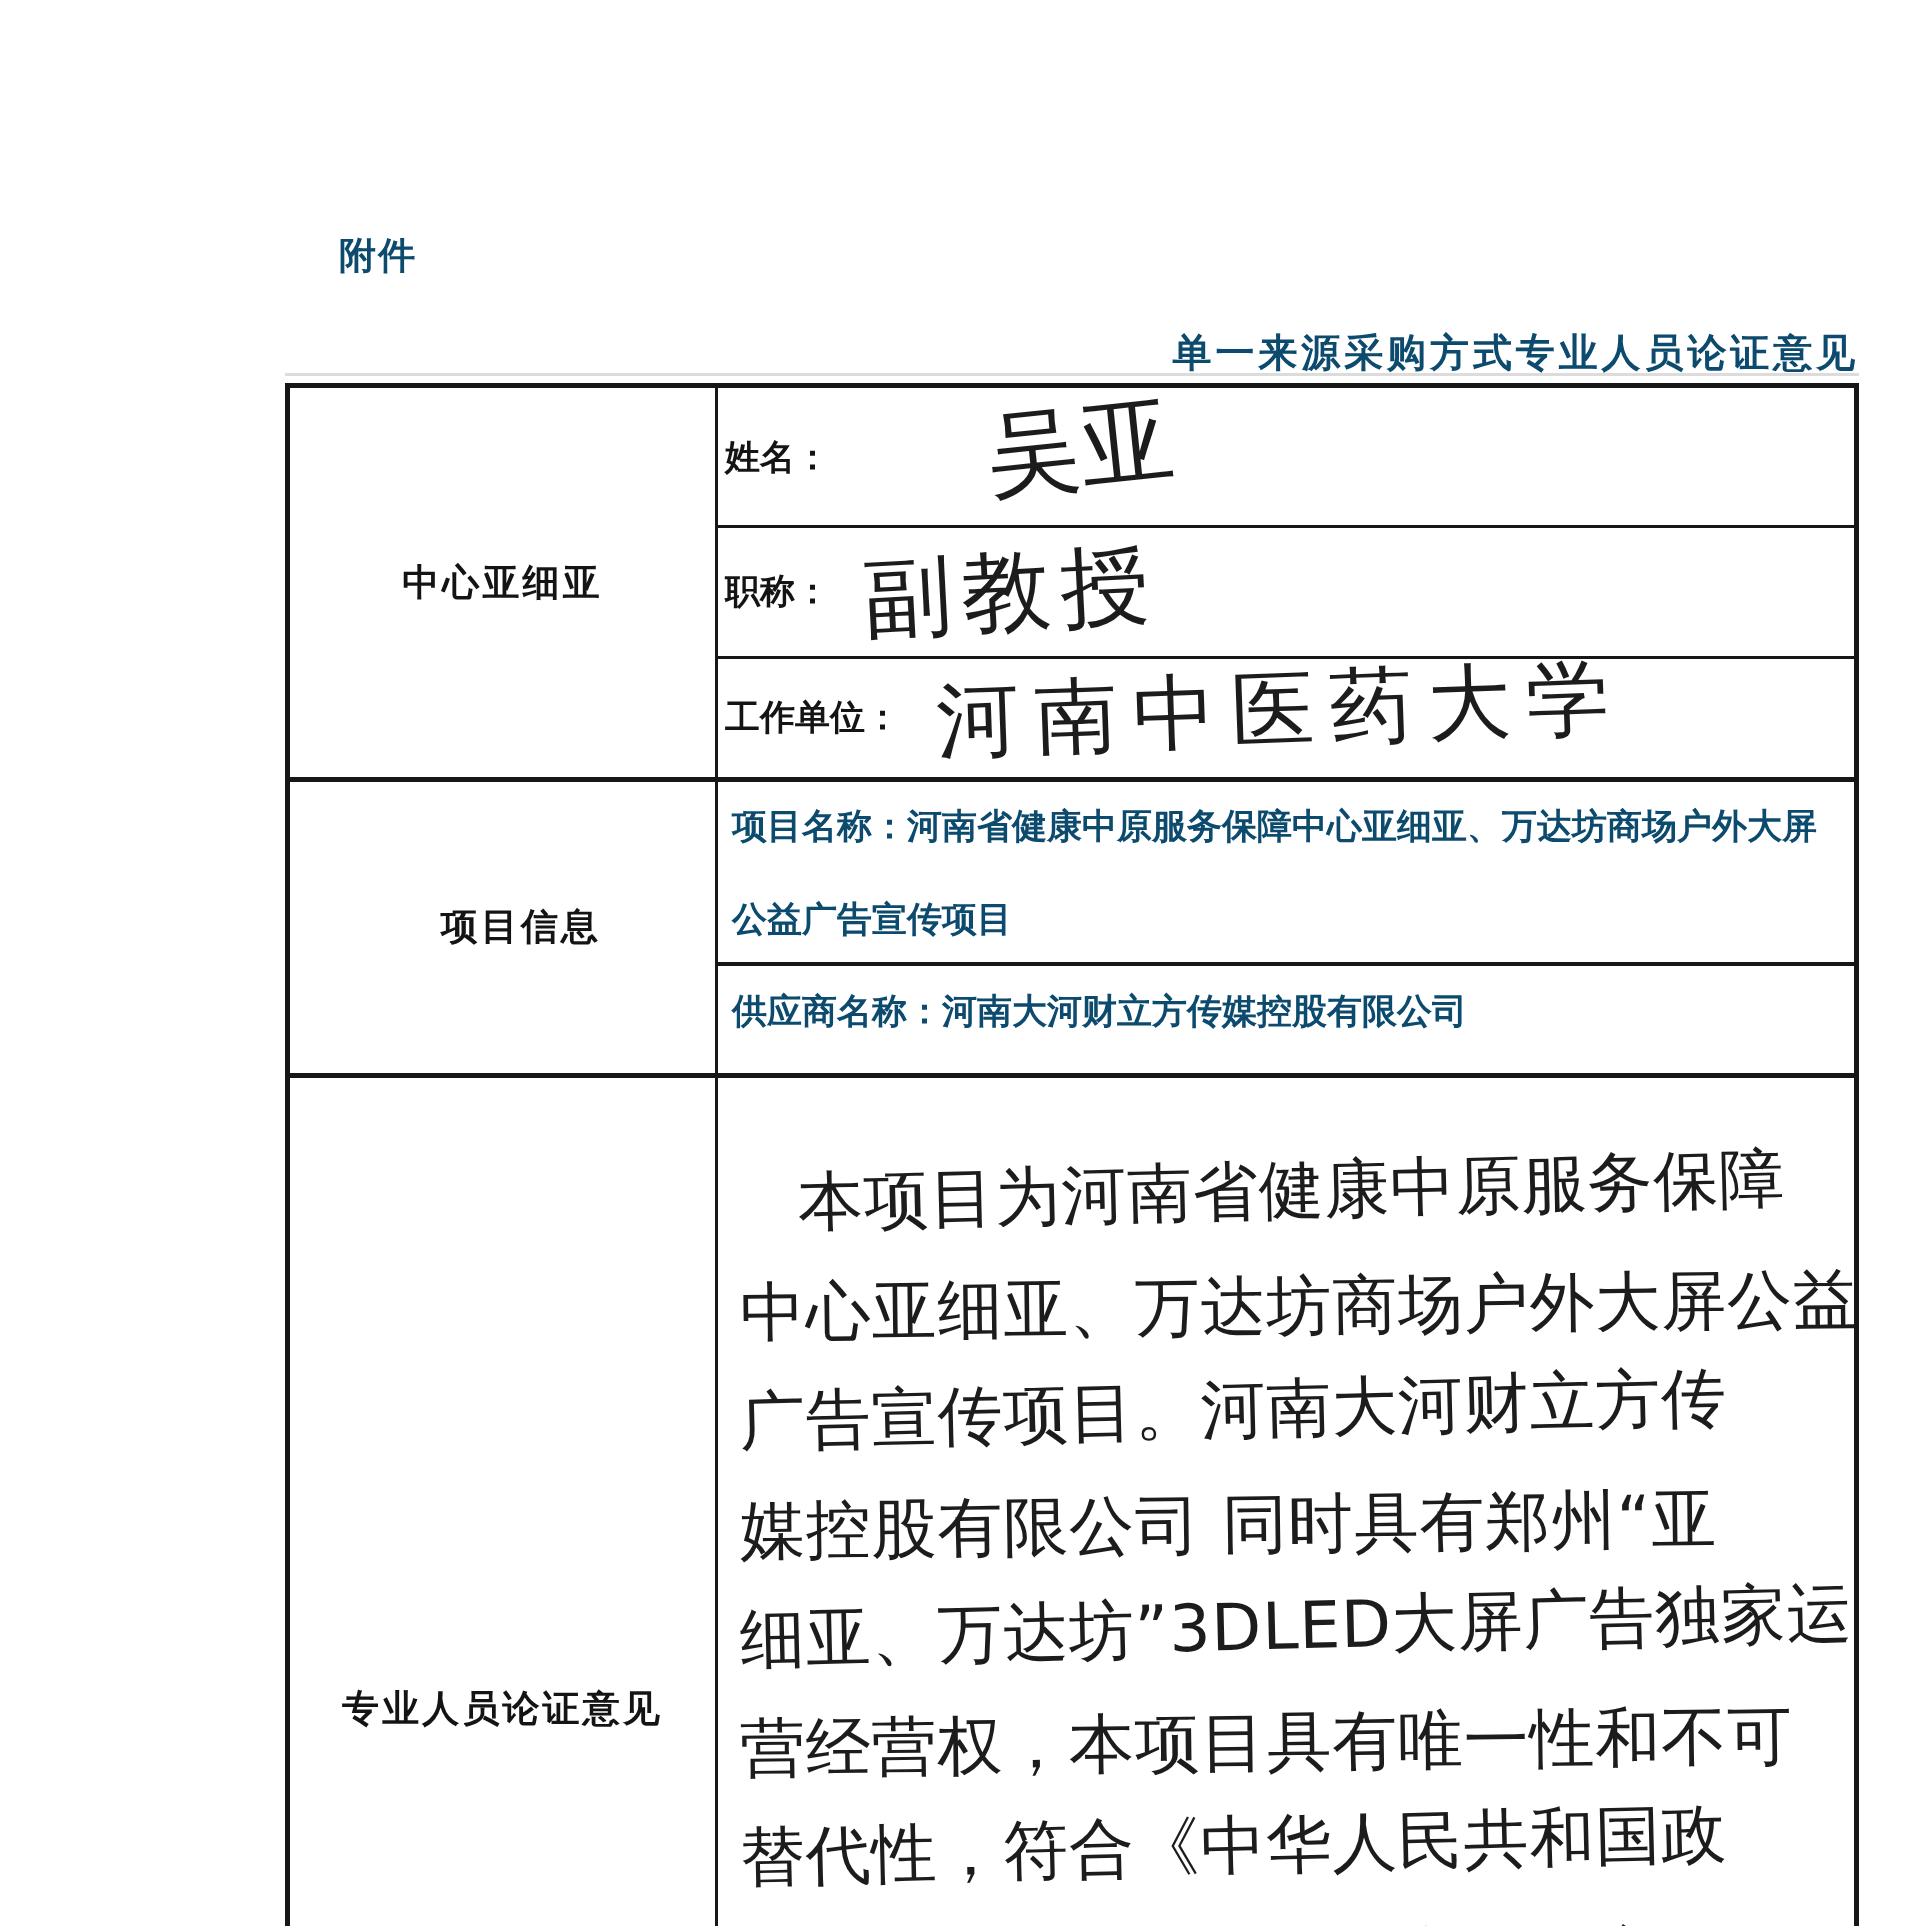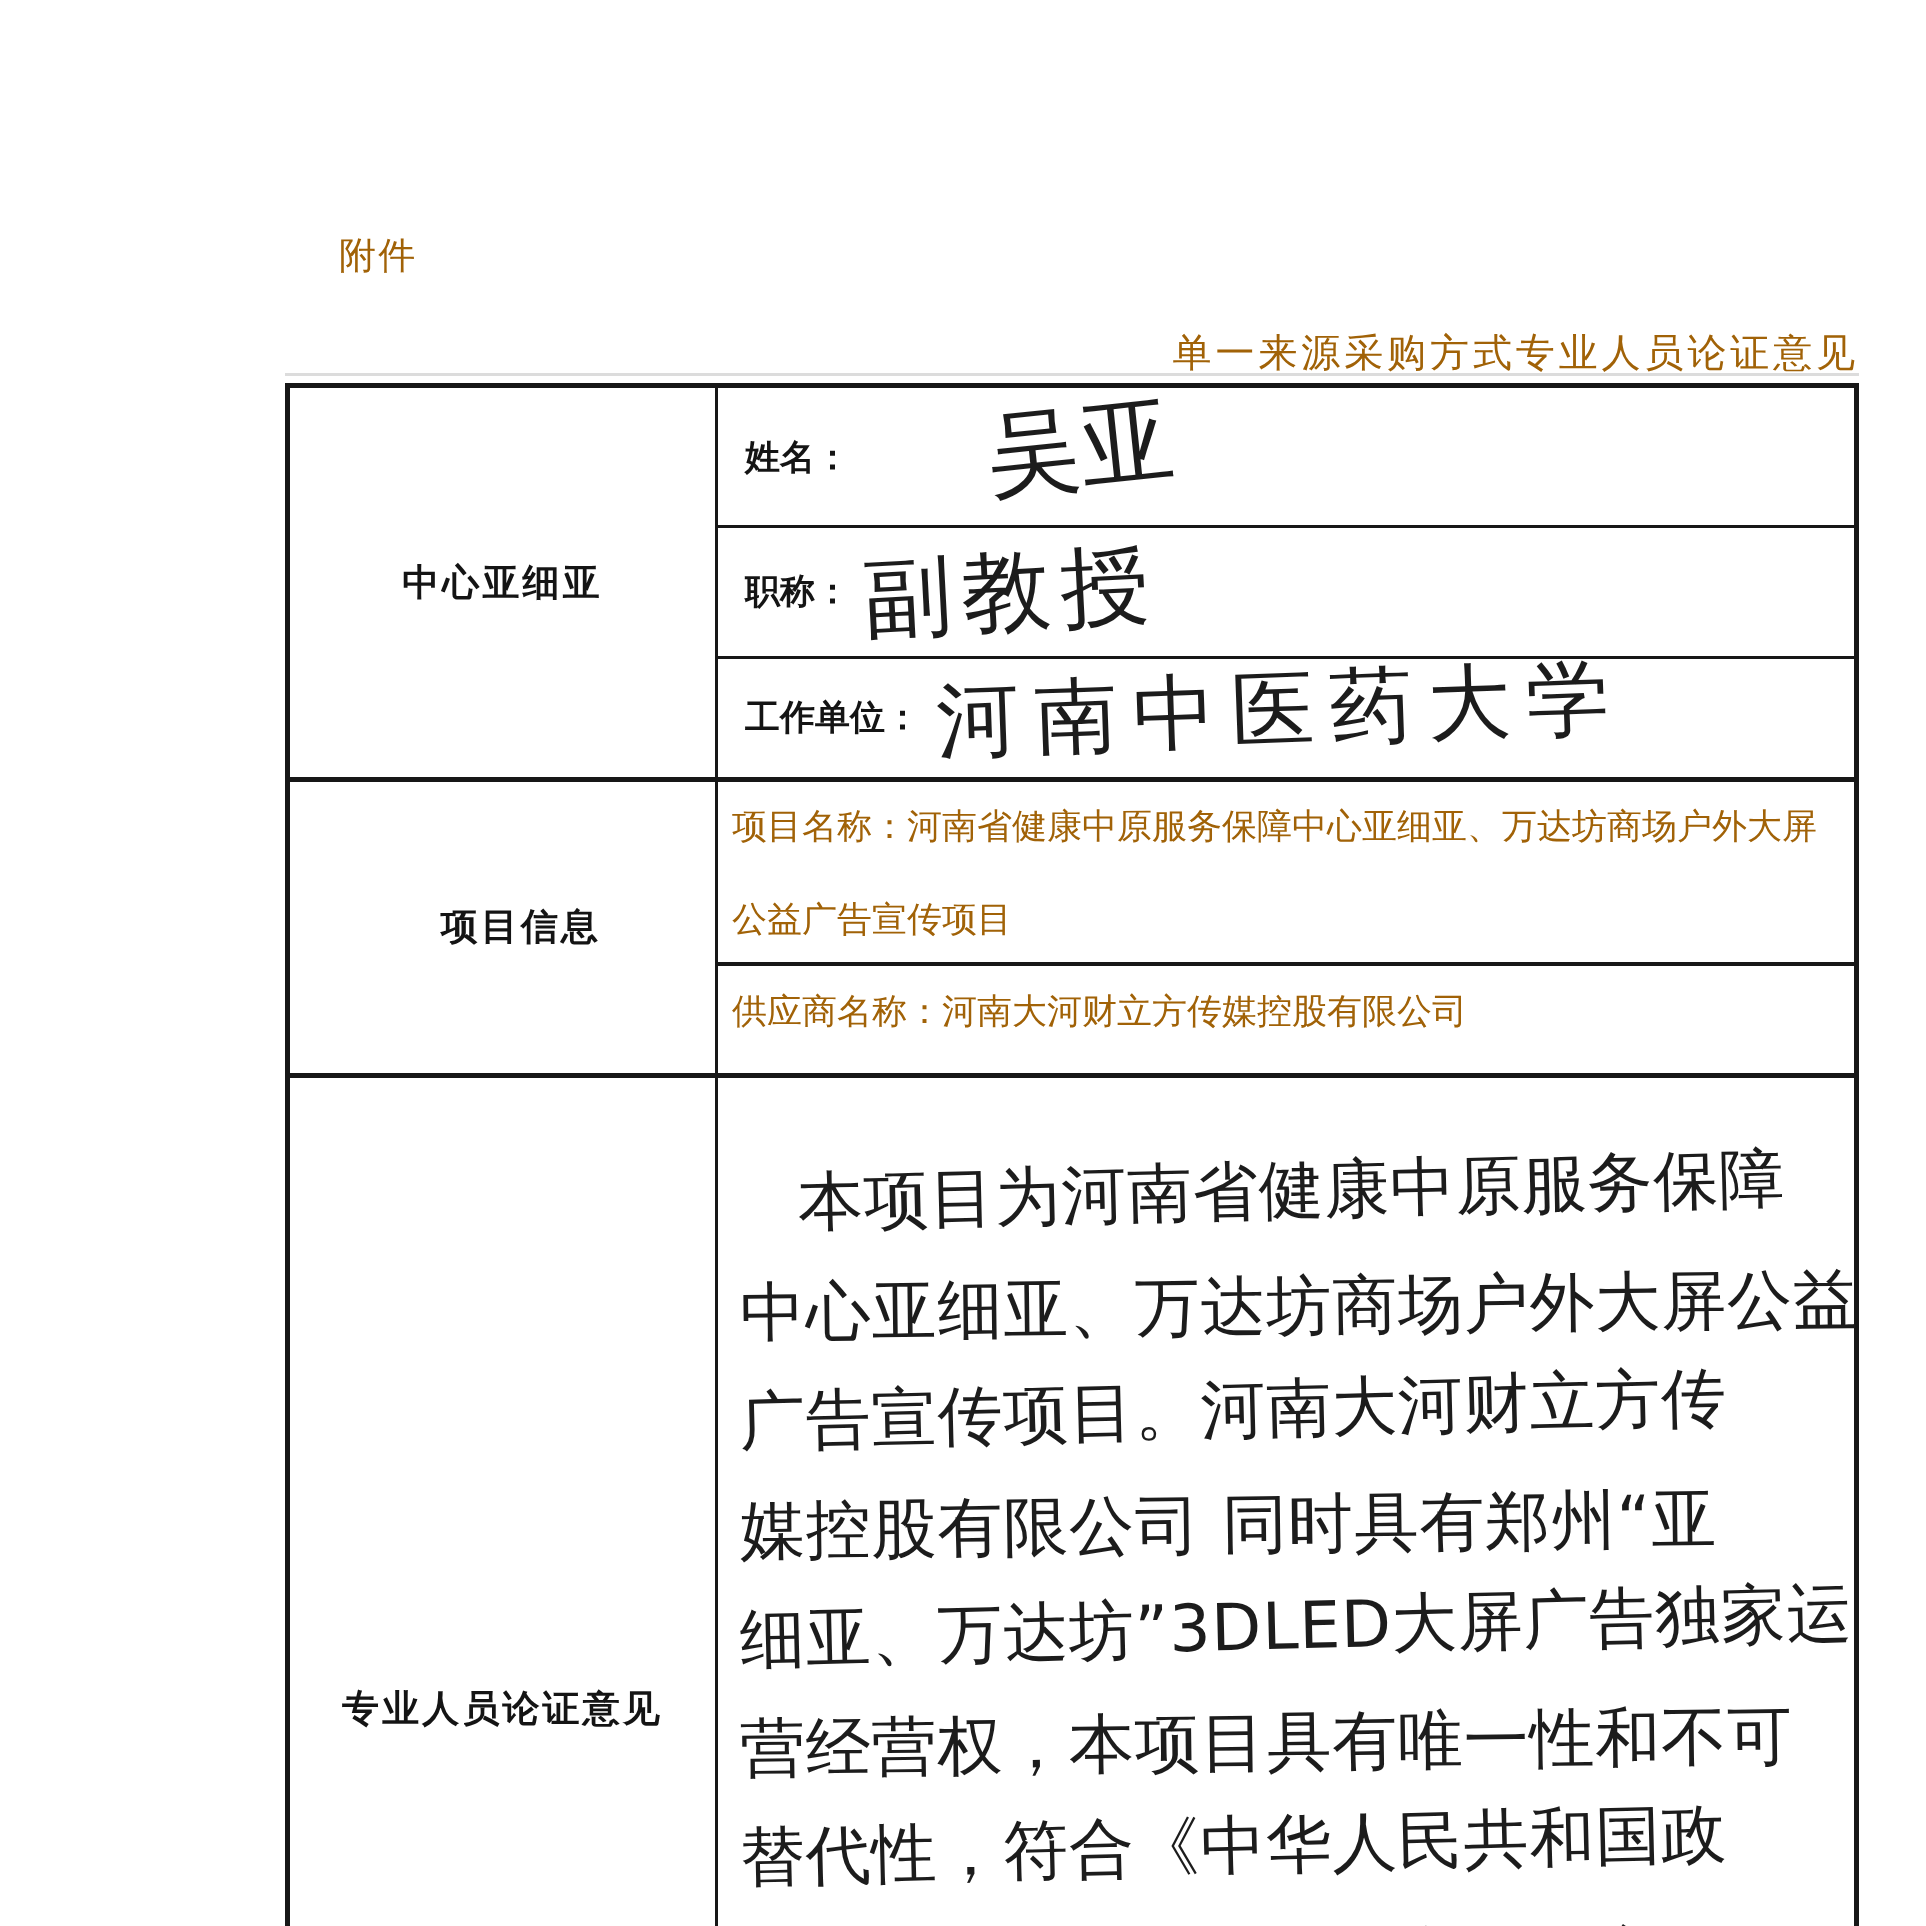--- a/index.html
+++ b/index.html
@@ -2,24 +2,24 @@
 <html style="font-size:6.2px"><head>
 <meta charset="utf-8">
 <style>
   *{box-sizing:border-box;margin:0;padding:0}
   html,body{width:2139px;height:3027px;background:#ffffff}
   .page{position:relative;width:2139px;height:3027px;background:#ffffff;overflow:hidden;
         font-family:"Liberation Sans","DejaVu Sans",sans-serif;color:#141414}
   .abs{position:absolute}
   .line{position:absolute;background:#171717;z-index:2}
   .noise{position:absolute;background:#c9c9c9;opacity:.65;z-index:1}
-  .printed{font-weight:normal;color:#a16207}
+  .printed{font-weight:bold;color:#0c4a6e}
   .rowlabel{position:absolute;display:flex;align-items:center;justify-content:center;
             font-size:37px;font-weight:bold;letter-spacing:3.1px;z-index:3}
-  .fieldcell{position:absolute;display:flex;align-items:center;padding-left:27px;z-index:3}
+  .fieldcell{position:absolute;display:flex;align-items:center;padding-left:7px;z-index:3}
   .fieldlabel{font-size:35px;font-weight:bold;white-space:nowrap}
   .hand{font-family:"DejaVu Sans","Liberation Sans",sans-serif;color:#1c1c1c;white-space:nowrap;z-index:4}
   .op-line{position:absolute;left:740px;width:1117px;font-size:65px;letter-spacing:0.8px;
            white-space:nowrap;transform-origin:left center;z-index:4}
   .op-line:nth-of-type(odd){transform:rotate(-1.4deg)}
   .op-line:nth-of-type(even){transform:rotate(-0.7deg)}
 </style>
 </head>
 <body>
 

